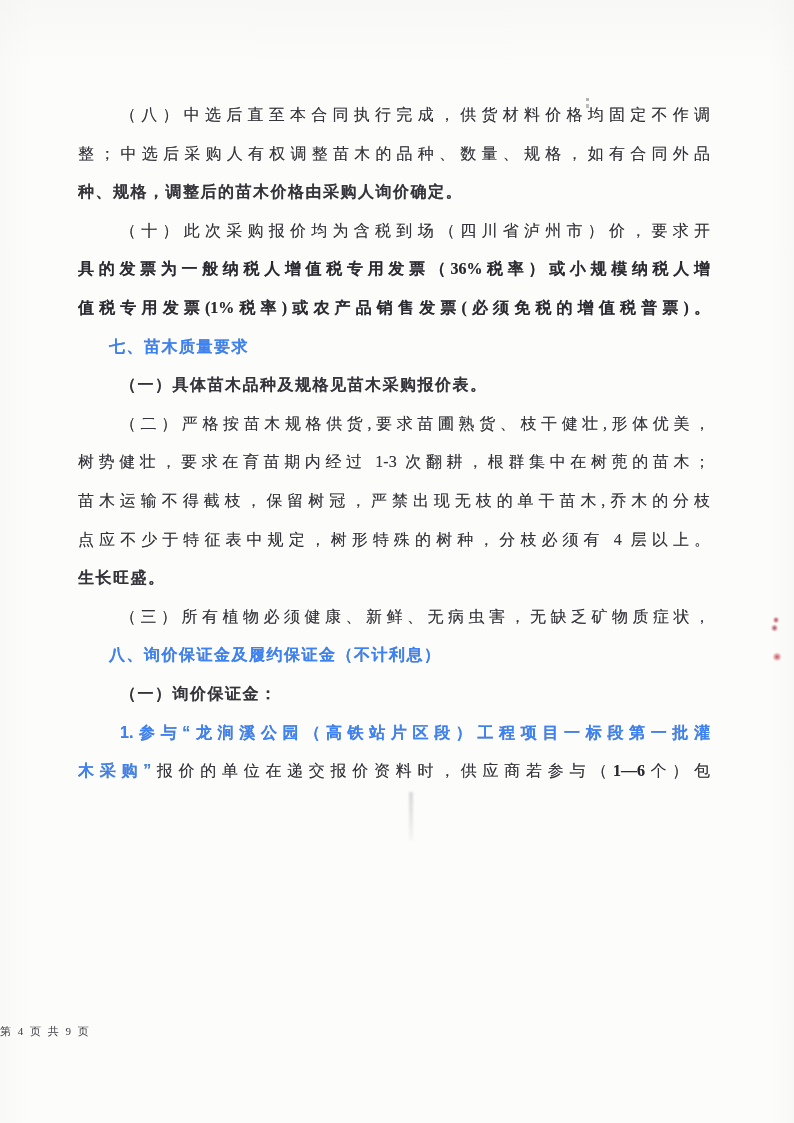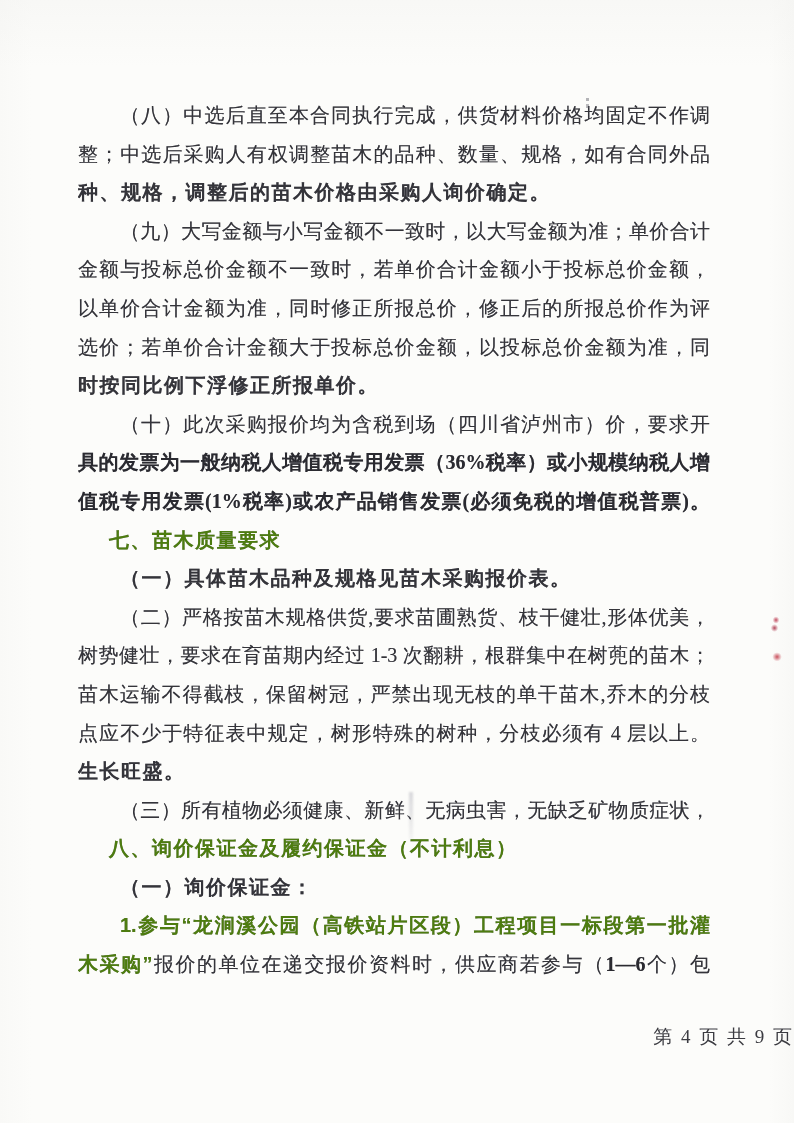--- a/index.html
+++ b/index.html
@@ -14,45 +14,45 @@
   
   .page-surface {
     position: absolute; inset: 0;
     background:
       linear-gradient(180deg, rgba(240,240,238,0.35) 0%, rgba(255,255,255,0) 6%),
       linear-gradient(90deg, rgba(242,242,240,0.3) 0%, rgba(255,255,255,0) 4%, rgba(255,255,255,0) 97%, rgba(240,240,238,0.35) 100%);
   }
   .doc {
     position: absolute;
     left: 78px; top: 96px; width: 632px;
-    font-size: 20px;
+    font-size: 16px;
     text-shadow: 0 0 0.5px rgba(70,70,80,0.55);
   }
   .ln {
     line-height: 38.6px;
     height: 38.6px;
     text-align: justify;
     text-align-last: justify;
     white-space: normal;
     overflow: hidden;
   }
   .end { text-align: left; text-align-last: left; letter-spacing: 1.5px; font-weight: bold; }
   .ind  { padding-left: 42px; }
   .ind2 { padding-left: 31px; }
   .hei {
     font-family: "Liberation Sans", sans-serif;
     font-weight: 700;
-    color: #4d7c0f;
+    color: #3b82f6;
   }
   .b { font-weight: 700; color: #2a2a30; }
   .footer {
     position: absolute;
     top: 1024px; left: 0; width: 794px;
-    text-align: right;
-    font-size: 19px;
+    text-align: left;
+    font-size: 11px;
     letter-spacing: 2px;
     color: #3b3b41;
   }
   
   .red-mark-1 {
     position: absolute; left: 770px; top: 616px; width: 10px; height: 16px;
     background:
       radial-gradient(ellipse 45% 30% at 60% 25%, #c24a5e 0%, rgba(194,74,94,0) 75%),
       radial-gradient(ellipse 50% 32% at 45% 75%, #b4485c 0%, rgba(180,72,92,0) 75%);
   }
@@ -77,27 +77,20 @@
 <div class="page-surface"></div>
 
 <div class="doc">
 
   <div>
     <div class="ln ind">（八）中选后直至本合同执行完成，供货材料价格均固定不作调</div>
     <div class="ln">整；中选后采购人有权调整苗木的品种、数量、规格，如有合同外品</div>
     <div class="ln end">种、规格，调整后的苗木价格由采购人询价确定。</div>
   </div>
 
-  <div>
-    <div class="ln ind">（九）大写金额与小写金额不一致时，以大写金额为准；单价合计</div>
-    <div class="ln">金额与投标总价金额不一致时，若单价合计金额小于投标总价金额，</div>
-    <div class="ln">以单价合计金额为准，同时修正所报总价，修正后的所报总价作为评</div>
-    <div class="ln">选价；若单价合计金额大于投标总价金额，以投标总价金额为准，同</div>
-    <div class="ln end">时按同比例下浮修正所报单价。</div>
-  </div>
 
   <div>
     <div class="ln ind">（十）此次采购报价均为含税到场（四川省泸州市）价，要求开</div>
     <div class="ln b">具的发票为一般纳税人增值税专用发票（36%税率）或小规模纳税人增</div>
     <div class="ln b">值税专用发票(1%税率)或农产品销售发票(必须免税的增值税普票)。</div>
   </div>
 
   <div class="ln end ind2 hei">七、苗木质量要求</div>
 
   <div>

